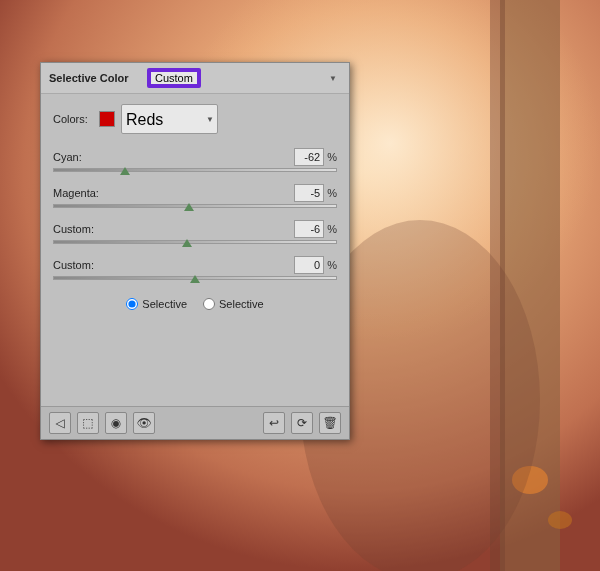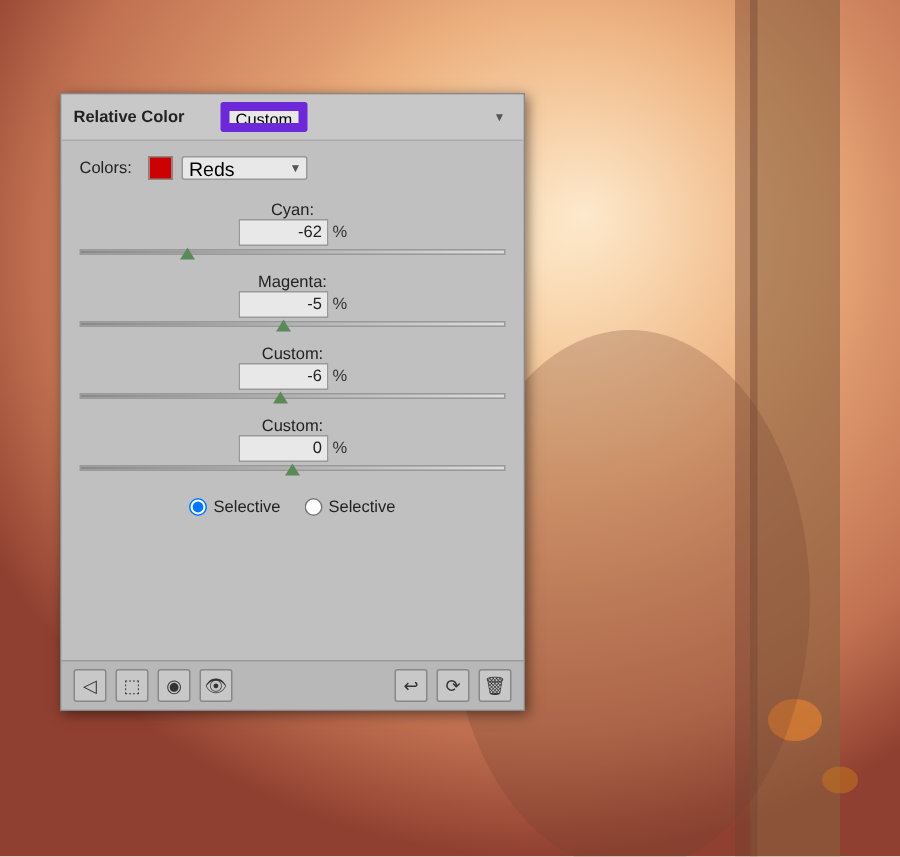--- a/index.html
+++ b/index.html
@@ -60,21 +60,21 @@
       font-weight: bold;
       font-size: 11px;
       color: #222;
       min-width: 90px;
     }
 
     .preset-select {
       flex: 1;
       height: 20px;
       background: #e8e8e8;
-      border: 6px solid #6d28d9;
+      border: 4px solid #6d28d9;
       border-radius: 2px;
       font-size: 11px;
       padding: 0 4px;
       appearance: none;
       -webkit-appearance: none;
       cursor: pointer;
       position: relative;
     }
 
     .select-wrapper {
@@ -119,25 +119,25 @@
       flex-shrink: 0;
     }
 
     .color-select-wrapper {
       position: relative;
       display: flex;
       align-items: center;
     }
 
     .color-select {
-      height: 16px;
+      height: 30px;
       background: #e8e8e8;
       border: 1px solid #999;
       border-radius: 2px;
-      font-size: 13px;
+      font-size: 16px;
       padding: 0 20px 0 4px;
       appearance: none;
       -webkit-appearance: none;
       cursor: pointer;
       min-width: 70px;
     }
 
     .color-select-wrapper::after {
       content: '▼';
       position: absolute;
@@ -151,36 +151,35 @@
 
     .slider-row {
       margin-bottom: 12px;
     }
 
     .slider-label-row {
       display: flex;
       align-items: center;
       justify-content: space-between;
       margin-bottom: 2px;
-      flex-direction: column;
     }
 
     .slider-label {
       color: #222;
       font-size: 11px;
     }
 
     .slider-value-group {
       display: flex;
       align-items: center;
       gap: 3px;
     }
 
     .slider-value {
-      width: 60px;
+      width: 30px;
       height: 18px;
       background: #e8e8e8;
       border: 1px solid #999;
       text-align: right;
       padding: 0 3px;
       font-size: 11px;
       color: #222;
     }
 
     .slider-pct {
@@ -312,21 +311,21 @@
     <ellipse cx="560" cy="520" rx="12" ry="9" fill="#c07020" opacity="0.6"></ellipse>
 
     <ellipse cx="420" cy="400" rx="120" ry="180" fill="#704030" opacity="0.25"></ellipse>
   </svg>
 </div>
 
 <div class="panel">
 
 
   <div class="panel-header">
-    <span class="panel-header-title">Relative Color</span>
+    <span class="panel-header-title">Selective Color</span>
     <div class="select-wrapper">
       <select class="preset-select">
         <option>Custom</option>
         <option>Default</option>
       </select>
     </div>
   </div>
 
   <div class="panel-body">
 

